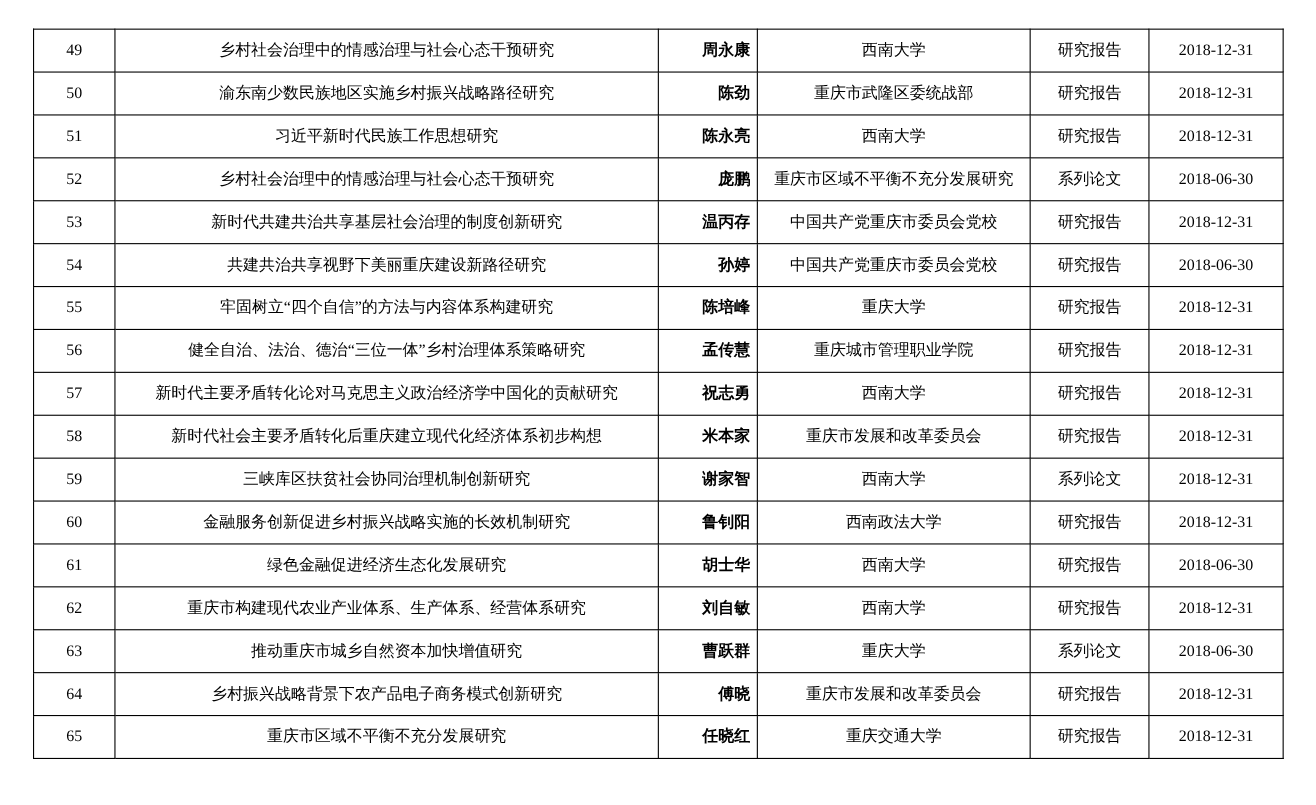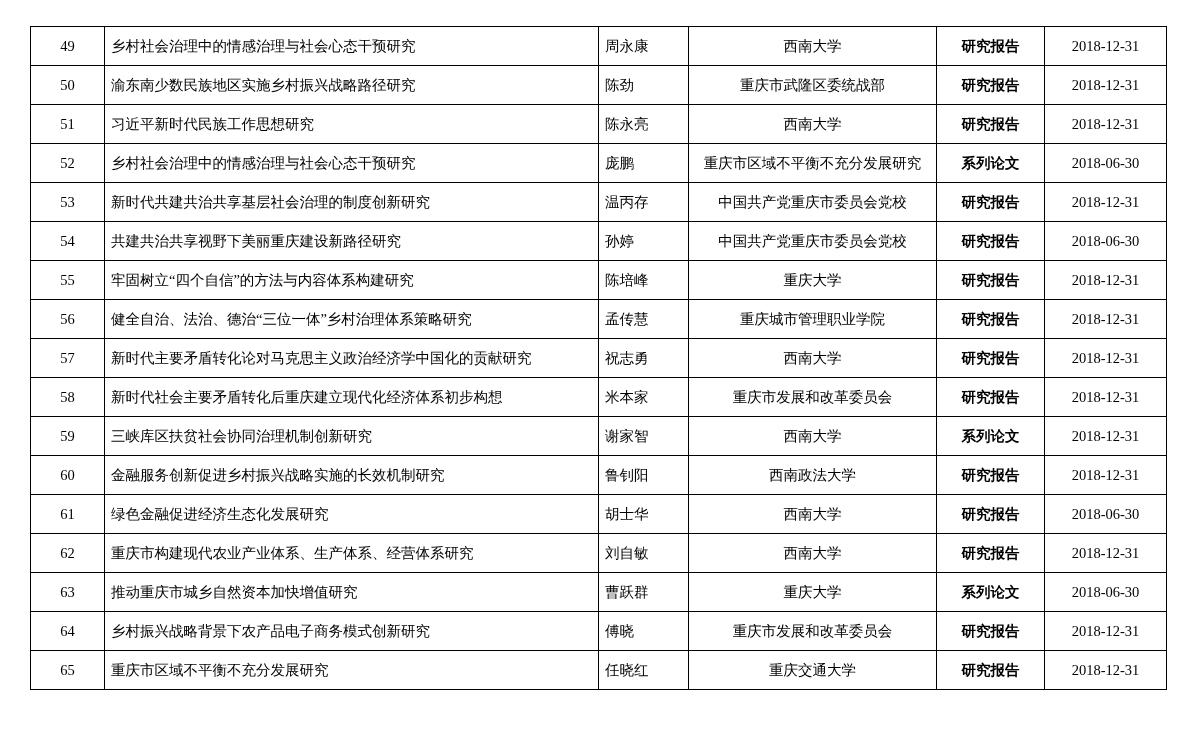--- a/index.html
+++ b/index.html
@@ -37,24 +37,24 @@
     overflow-wrap: break-word;
   }
   col.c-index  { width: 74px;  }
   col.c-title  { width: 494px; }
   col.c-author { width: 90px;  }
   col.c-org    { width: 248px; }
   col.c-type   { width: 108px; }
   col.c-date   { width: 122px; }
 
   td.index  { text-align: center; }
-  td.title  { text-align: left; }
-  td.author { text-align: left; white-space: nowrap; }
+  td.title  { text-align: center; }
+  td.author { text-align: right; white-space: nowrap; font-weight: bold; }
   td.org    { text-align: center; }
-  td.type   { text-align: center; white-space: nowrap; font-weight: bold; }
+  td.type   { text-align: center; white-space: nowrap; }
   td.date   { text-align: center; white-space: nowrap; font-family: "Liberation Serif", "DejaVu Serif", serif; margin-left: 40px; }
 </style>
 </head>
 <body>
 
 <div id="page">
   <table class="doc-table">
     <colgroup>
       <col class="c-index">
       <col class="c-title">

